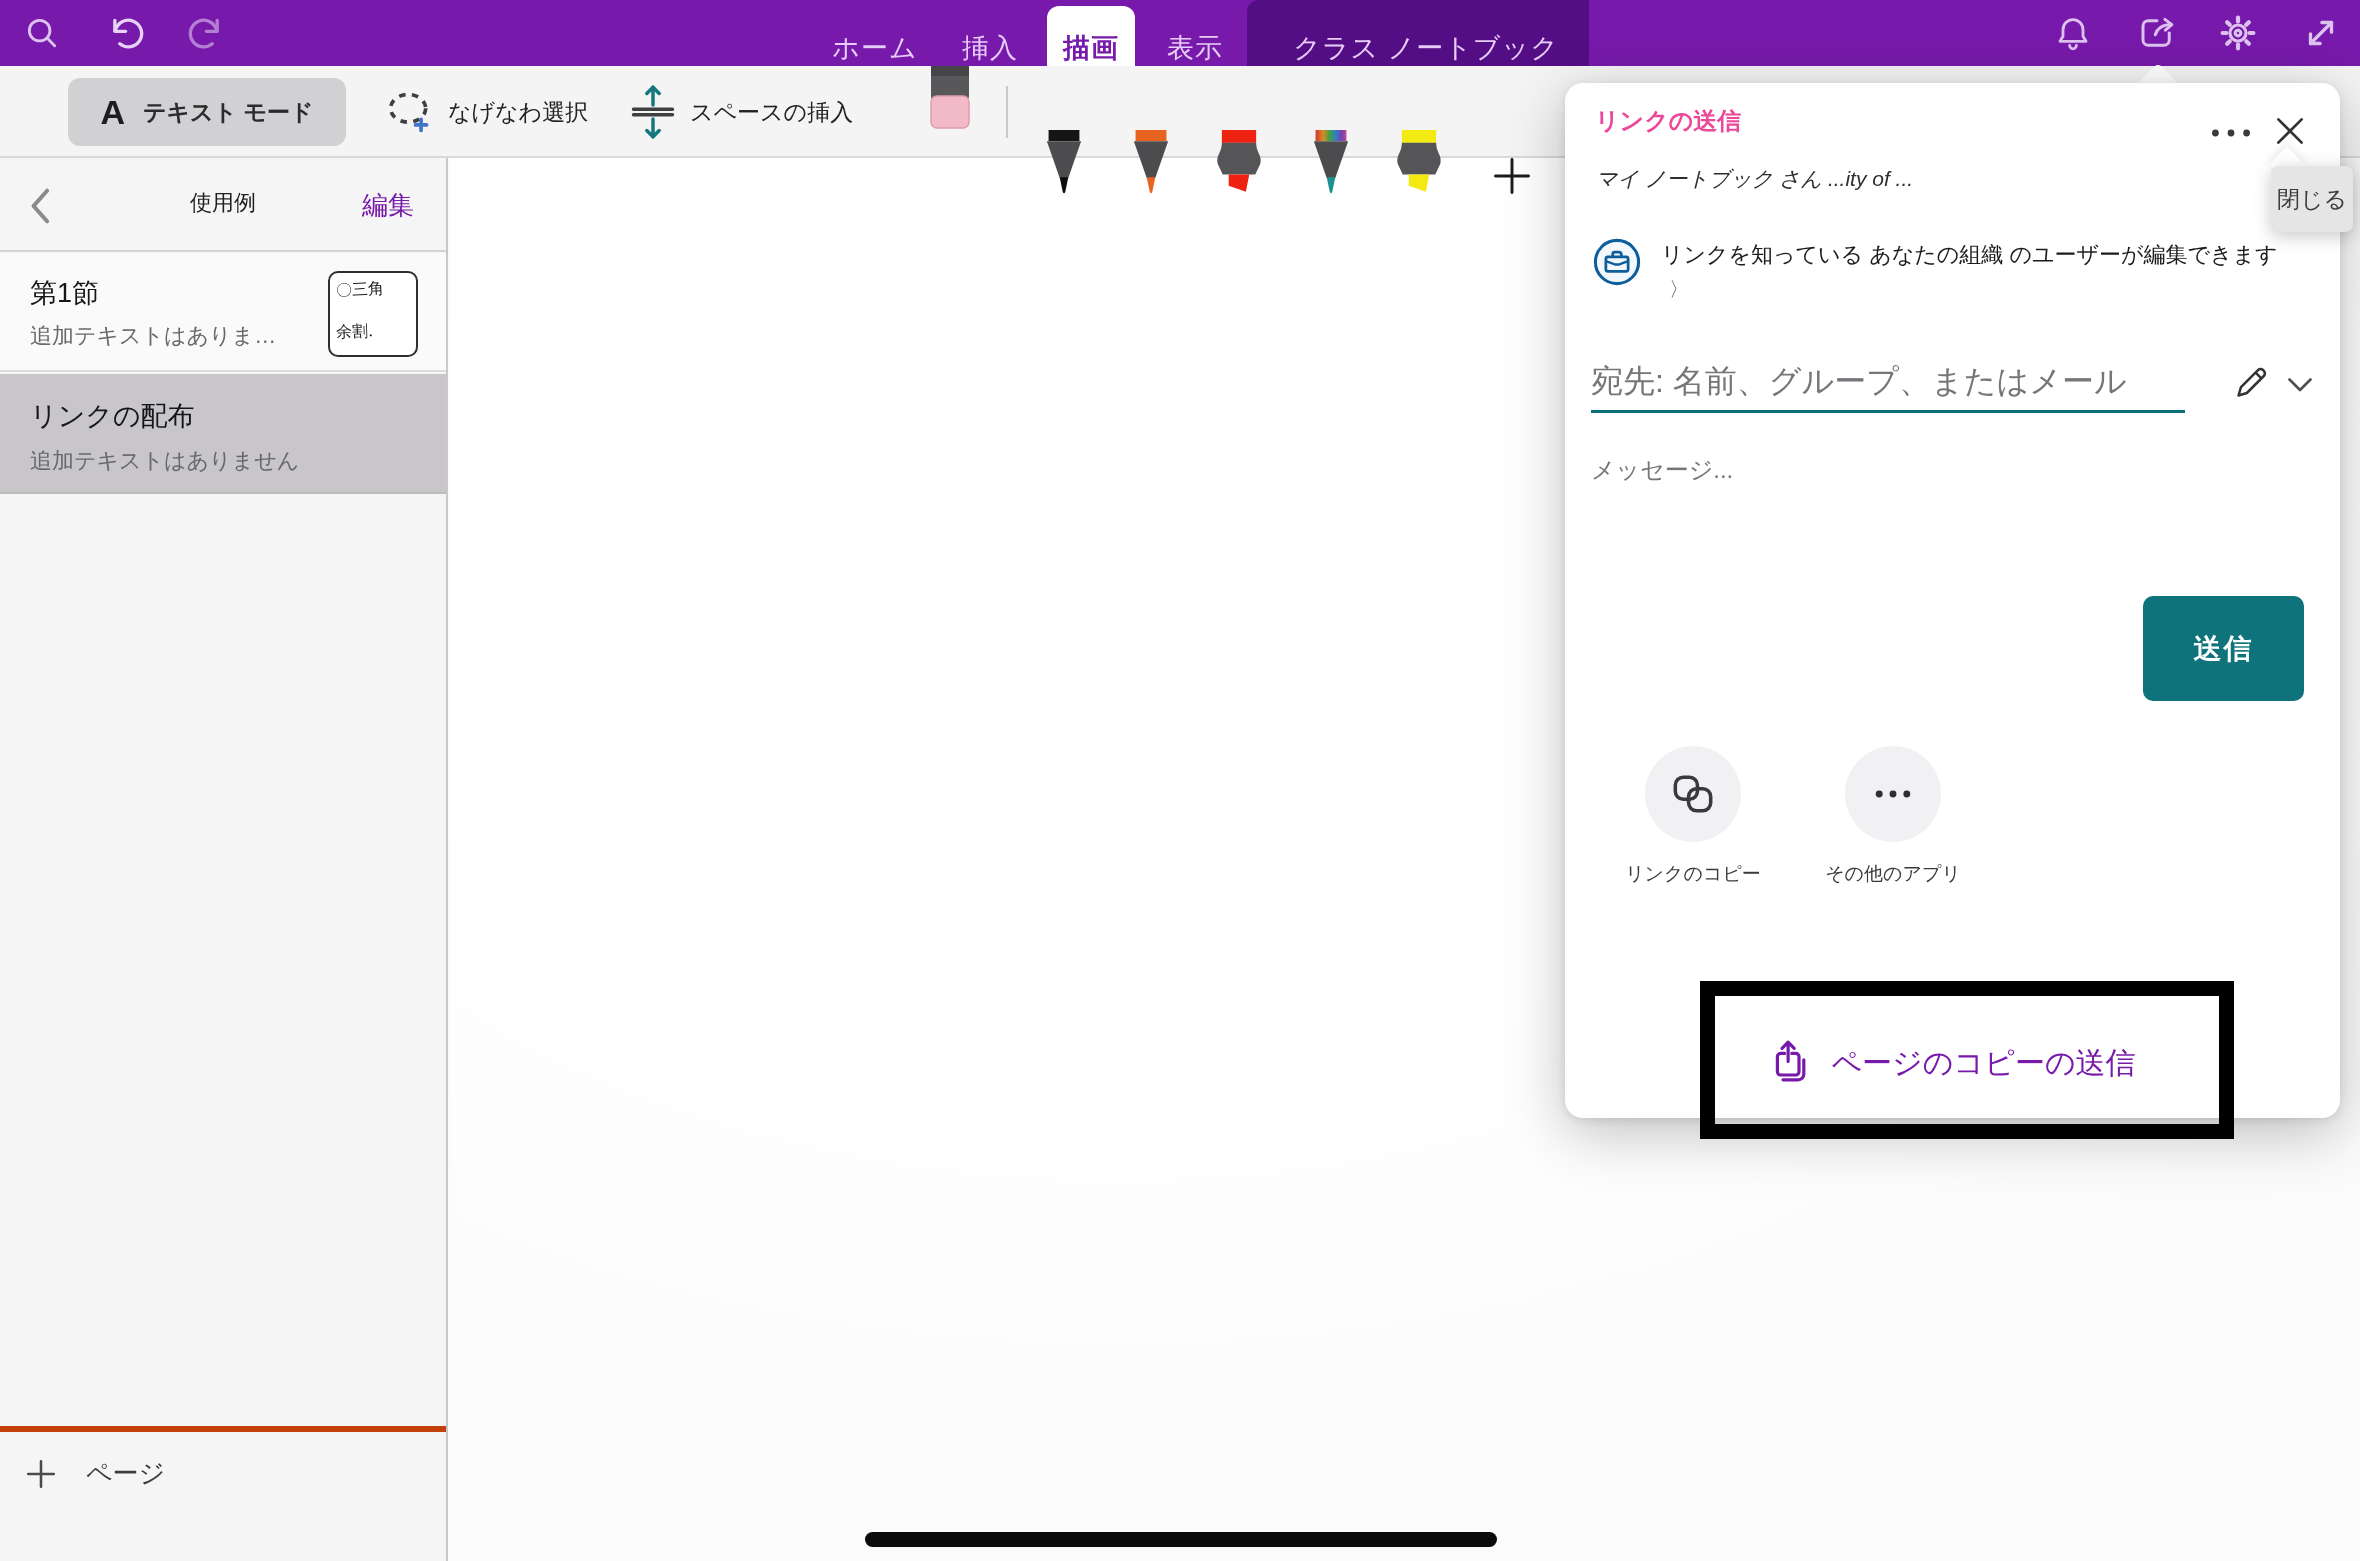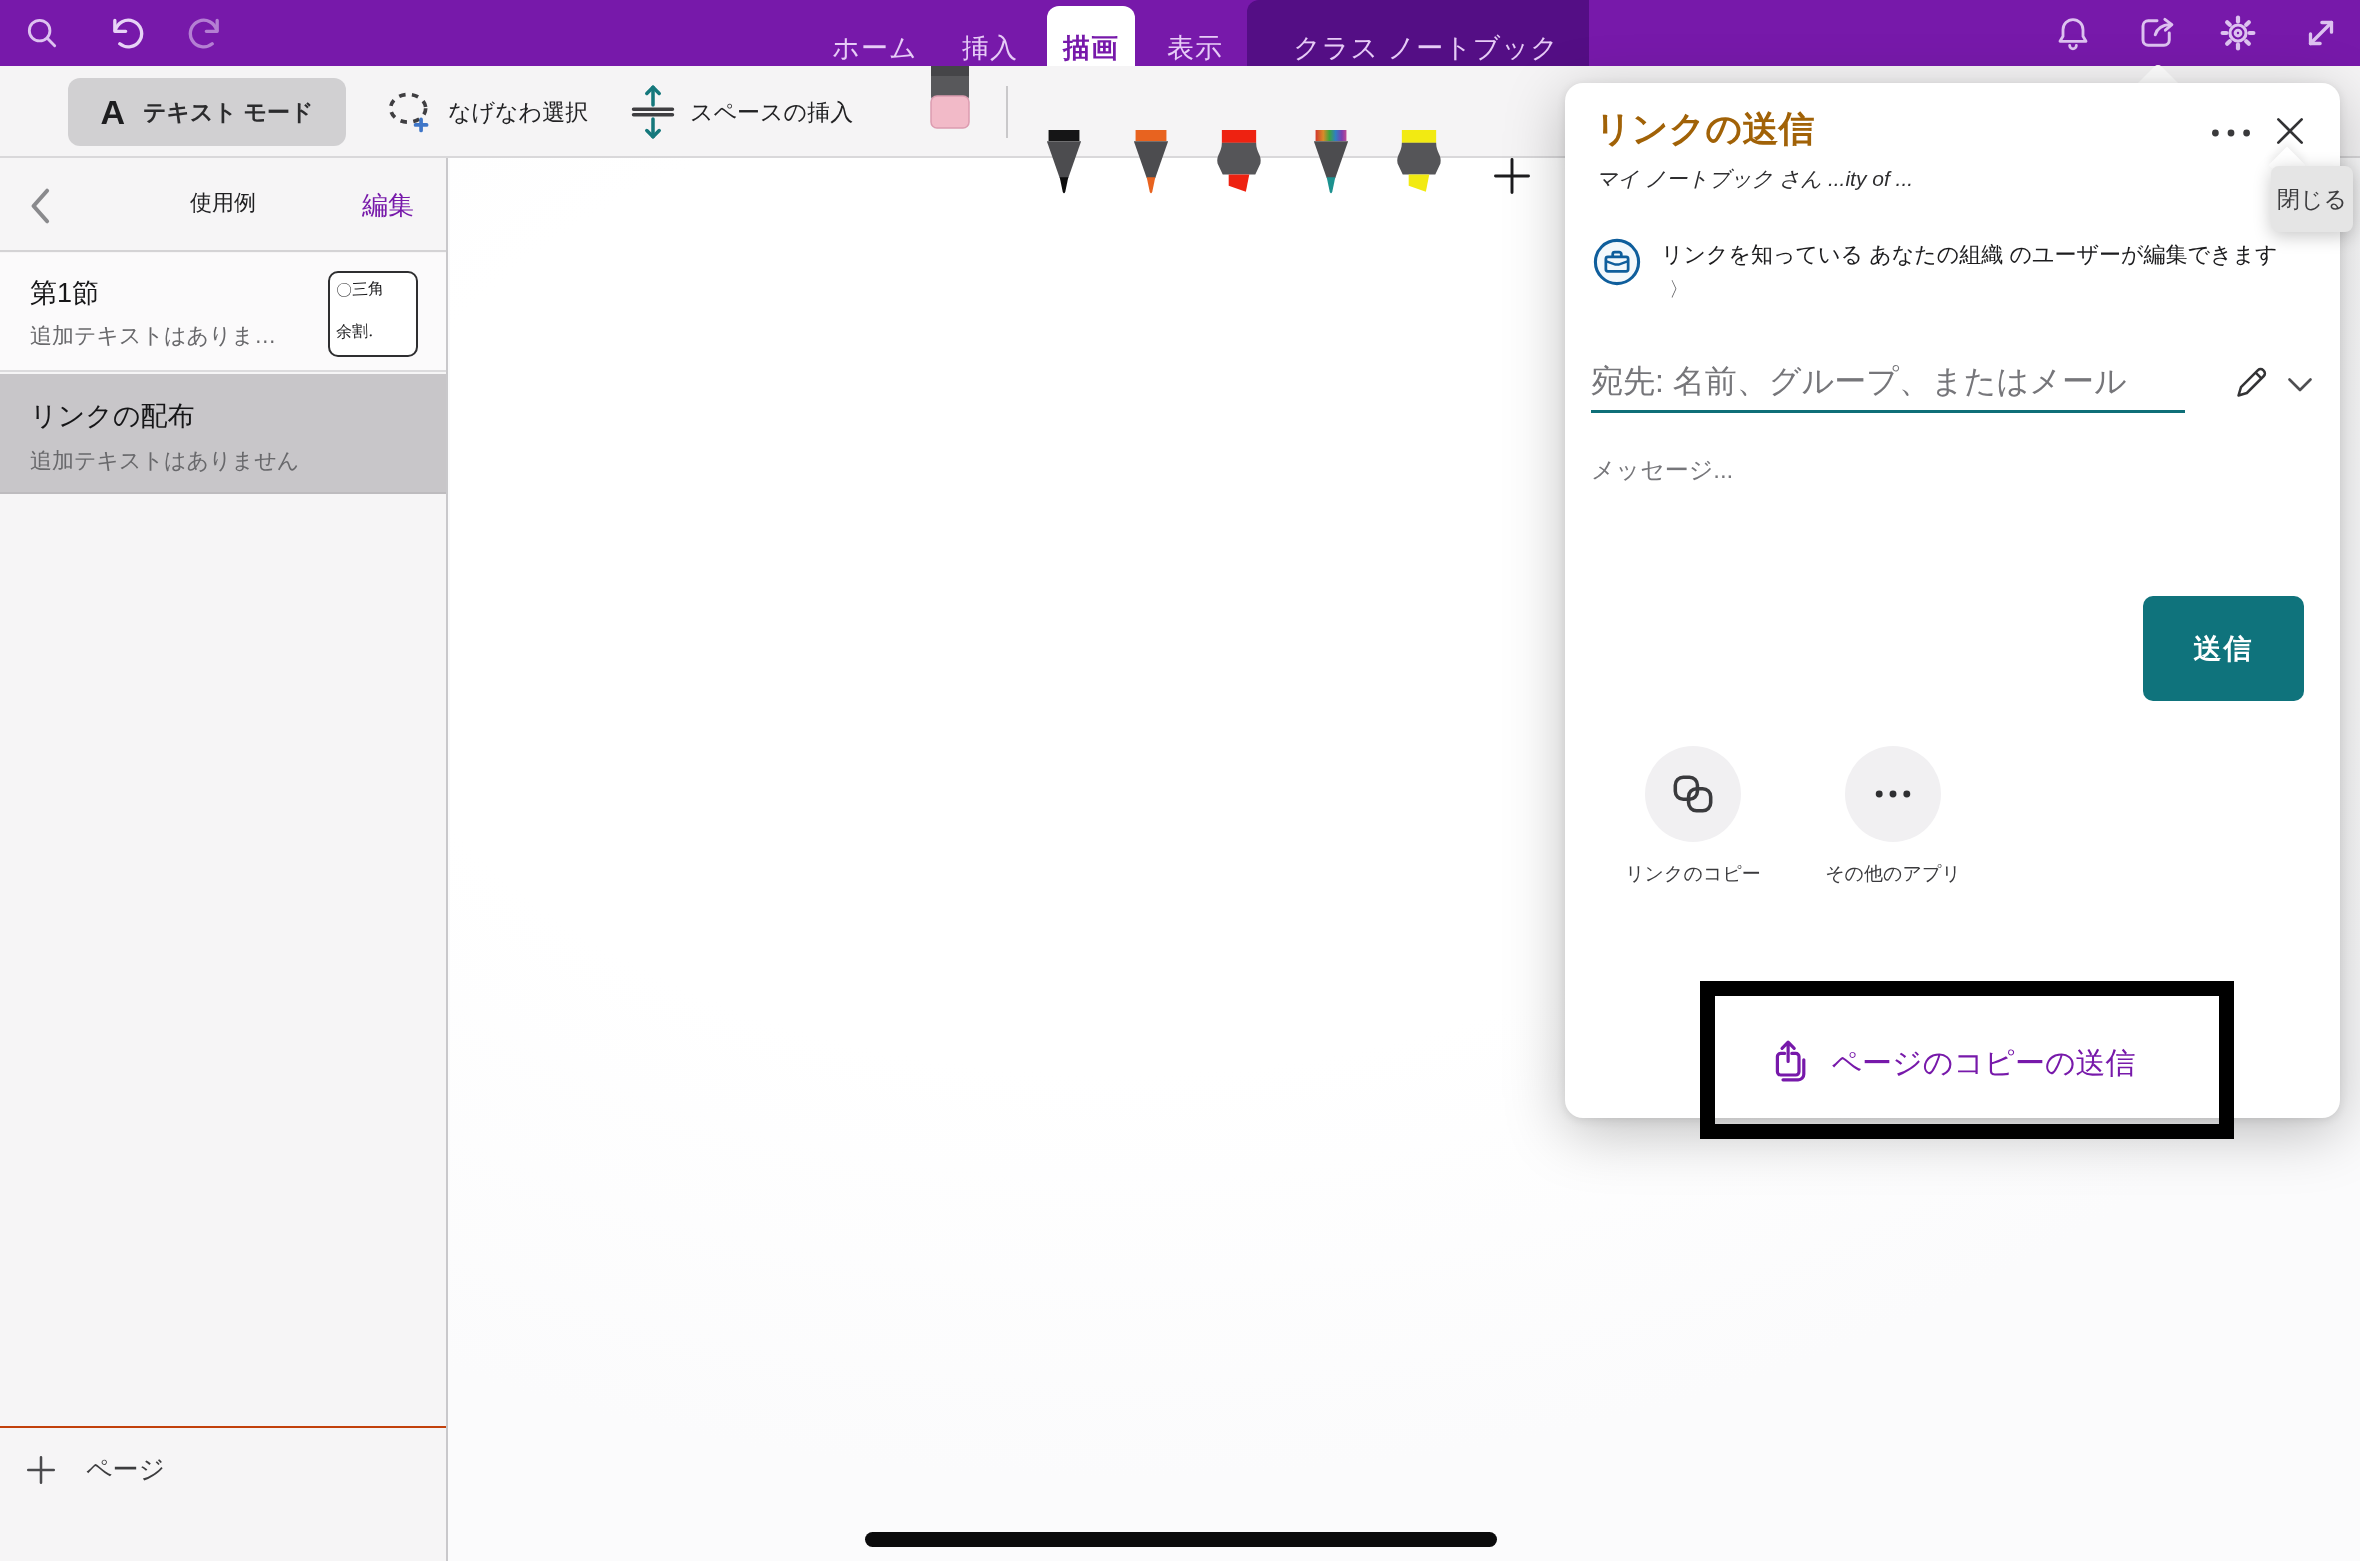--- a/index.html
+++ b/index.html
@@ -33,34 +33,34 @@
   .sb-edit { position:absolute; right:32px; top:30px; font-size:26px; color:#7719aa; }
   .sb-item { position:absolute; left:0; width:100%; }
   .sb-item .t { position:absolute; left:30px; font-size:27px; color:#161618; }
   .sb-item .s { position:absolute; left:30px; font-size:22px; color:#68686b; }
   .sb-item1 { top:95px; height:119px; background:#fbfafb; border-bottom:2px solid #dcdbdd; }
   .sb-item2 { top:216px; height:120px; background:#c8c6c9; border-bottom:2px solid #bdbbbe;text-align:center; }
   .thumb { position:absolute; left:328px; top:18px; width:90px; height:86px; background:#ffffff; border:2px solid #2e2e30; border-radius:10px;
            padding:6px 6px; font-family:"DejaVu Serif",serif; font-size:16px; color:#1b1b1d; line-height:1.0; }
   .thumb .h1 { transform:rotate(-3deg); display:block; margin-top:2px; }
   .thumb .h2 { transform:rotate(-2deg); display:block; margin-top:26px; }
-  .sb-footer { position:absolute; left:0; top:1268px; width:100%; height:135px; border-top:2px solid #c2410c; }
+  .sb-footer { position:absolute; left:0; top:1268px; width:100%; height:135px; border-top:6px solid #c2410c; }
   .addpage { position:absolute; left:24px; top:24px; display:flex; align-items:center; gap:28px; color:#3c3c3e; font-size:26px; }
 
   
   .canvas { position:absolute; left:450px; top:158px; width:1910px; height:1403px;
             background:radial-gradient(1400px 900px at 35% 30%, #ffffff 55%, #fbfbfc 100%); z-index:1; }
   .home-indicator { position:absolute; left:865px; top:1532px; width:632px; height:15px; border-radius:8px; background:#0b0b0c; z-index:90; }
 
   
   .dialog { position:absolute; left:1565px; top:83px; width:775px; height:1035px; background:#ffffff; border-radius:18px;
             box-shadow:0 14px 60px rgba(0,0,0,.25), 0 2px 10px rgba(0,0,0,.10); z-index:50; }
   .dialog-caret { position:absolute; left:2141px; top:70px; width:34px; height:34px; background:#ffffff; transform:rotate(45deg);
                   border-radius:5px; z-index:49; }
-  .dlg-title { position:absolute; left:30px; top:22px; font-size:36px; font-weight:700; color:#a16207; }
+  .dlg-title { position:absolute; left:30px; top:22px; font-size:24px; font-weight:700; color:#ec4899; }
   .dlg-more { position:absolute; left:640px; top:30px; width:52px; height:40px; }
   .dlg-close { position:absolute; left:705px; top:28px; width:40px; height:40px; }
   .dlg-subtitle { position:absolute; left:31px; top:82px; font-size:21px; color:#2e2e30;font-style:italic; }
   .perm-row { position:absolute; left:28px; top:155px; width:720px; display:flex; gap:20px; }
   .perm-icon { flex:0 0 48px; width:48px; height:48px; }
   .perm-text { font-size:22px; color:#1c1c1e; line-height:1.55; width:640px; }
   .perm-text .chev { color:#5c5c5f; margin-left:8px; font-size:20px; }
   .to-row { position:absolute; left:26px; top:270px; width:724px; height:66px; }
   .to-input { position:absolute; left:0; top:0; width:594px; height:60px; border:none; outline:none; background:transparent;
               border-bottom:3px solid #0e6f78; font-size:32px; color:#222; font-family:inherit; }

